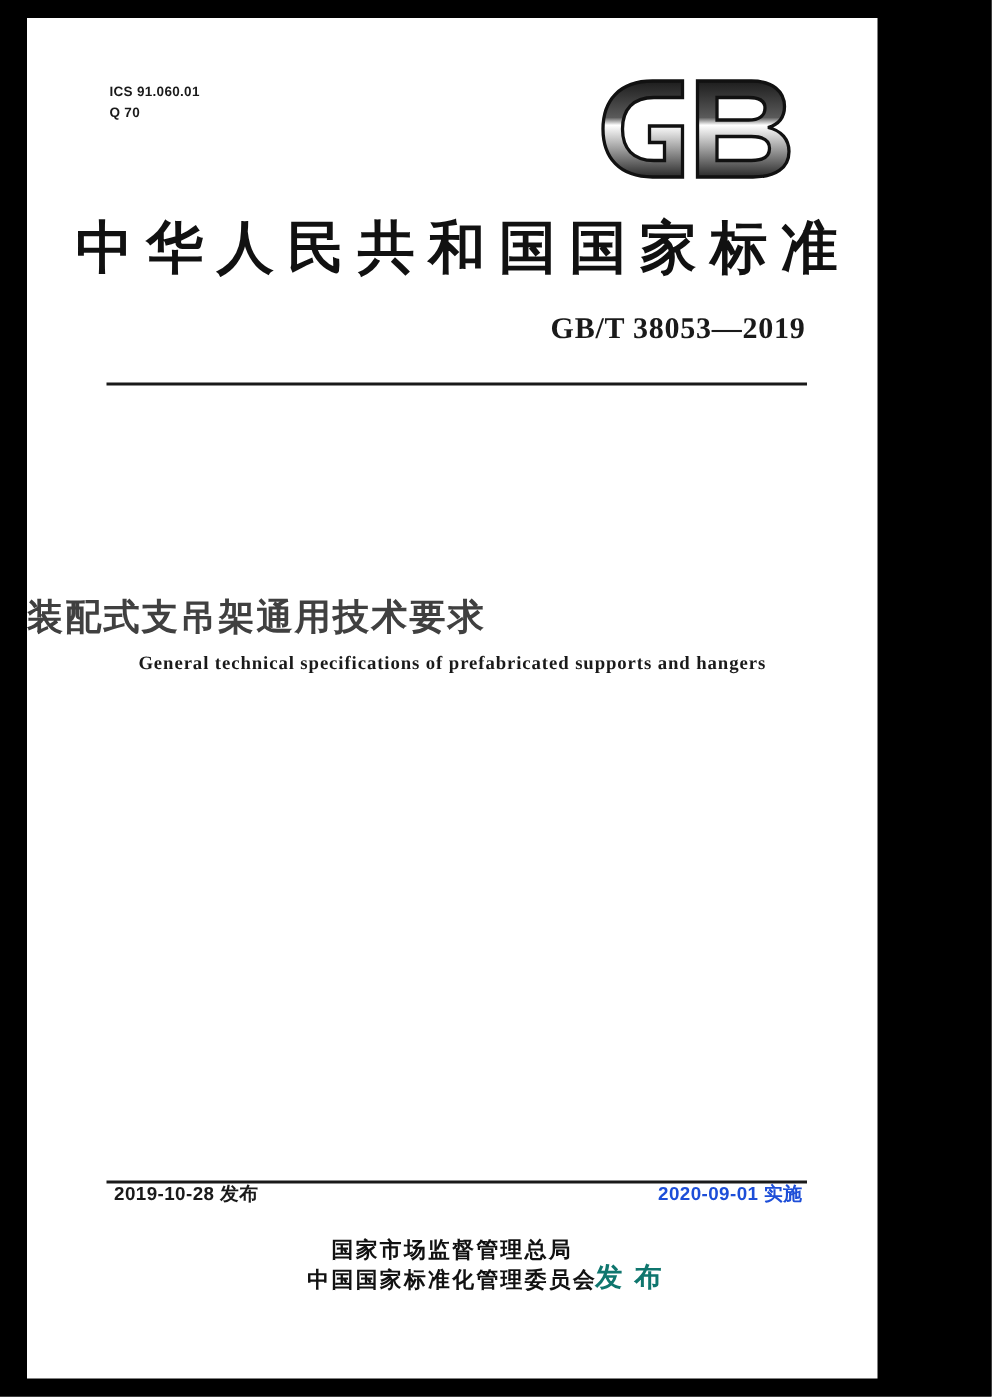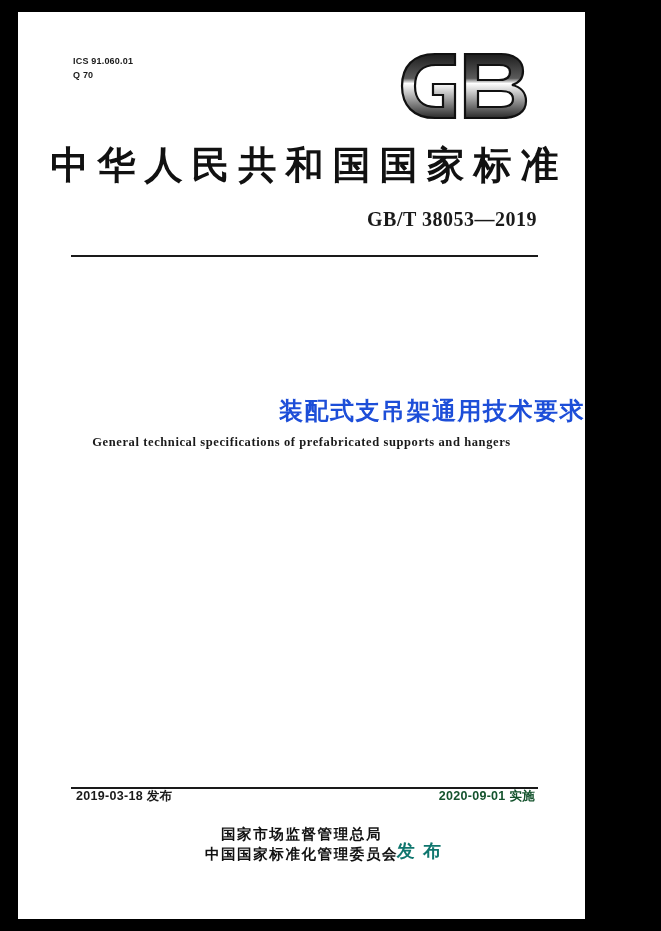--- a/index.html
+++ b/index.html
@@ -90,26 +90,26 @@
     height: 2px;
     background: #1a1a1a;
   }
 
   
   .doc-title-cn {
     position: absolute;
     left: 0;
     right: 0;
     top: 383px;
-    text-align: right;
+    text-align: left;
     font-family: "DejaVu Serif", "Liberation Serif", serif;
     font-weight: bold;
     font-size: 24px;
     letter-spacing: 1.5px;
-    color: #1d4ed8;
+    color: #404040;
   }
   .doc-title-en {
     position: absolute;
     left: 0;
     right: 0;
     top: 423px;
     text-align: center;
     font-family: "Liberation Serif", serif;
     font-weight: bold;
     font-size: 12.5px;
@@ -128,21 +128,21 @@
     color: #1a1a1a;
     letter-spacing: 0.3px;
   }
   .date-effective {
     position: absolute;
     right: 50px;
     top: 776px;
     font-family: "Liberation Sans", sans-serif;
     font-weight: bold;
     font-size: 12.5px;
-    color: #14532d;
+    color: #1d4ed8;
     letter-spacing: 0.3px;
   }
 
   
   .issuer {
     position: absolute;
     left: 0;
     right: 0;
     top: 812px;
     text-align: center;
@@ -204,21 +204,21 @@
   <div class="cn-standard-title">中华人民共和国国家标准</div>
 
   <div class="std-number">GB/T 38053—2019</div>
 
   <div class="rule-top"></div>
   <div class="rule-bottom"></div>
 
   <div class="doc-title-cn">装配式支吊架通用技术要求</div>
   <div class="doc-title-en">General technical specifications of prefabricated supports and hangers</div>
 
-  <div class="date-issue">2019-03-18 发布</div>
+  <div class="date-issue">2019-10-28 发布</div>
   <div class="date-effective">2020-09-01 实施</div>
 
   <div class="issuer">
     <div class="issuer-inner">
       <div class="issuer-line">国家市场监督管理总局</div>
       <div class="issuer-line">中国国家标准化管理委员会</div>
       <div class="issuer-publish">发 布</div>
     </div>
   </div>
 

